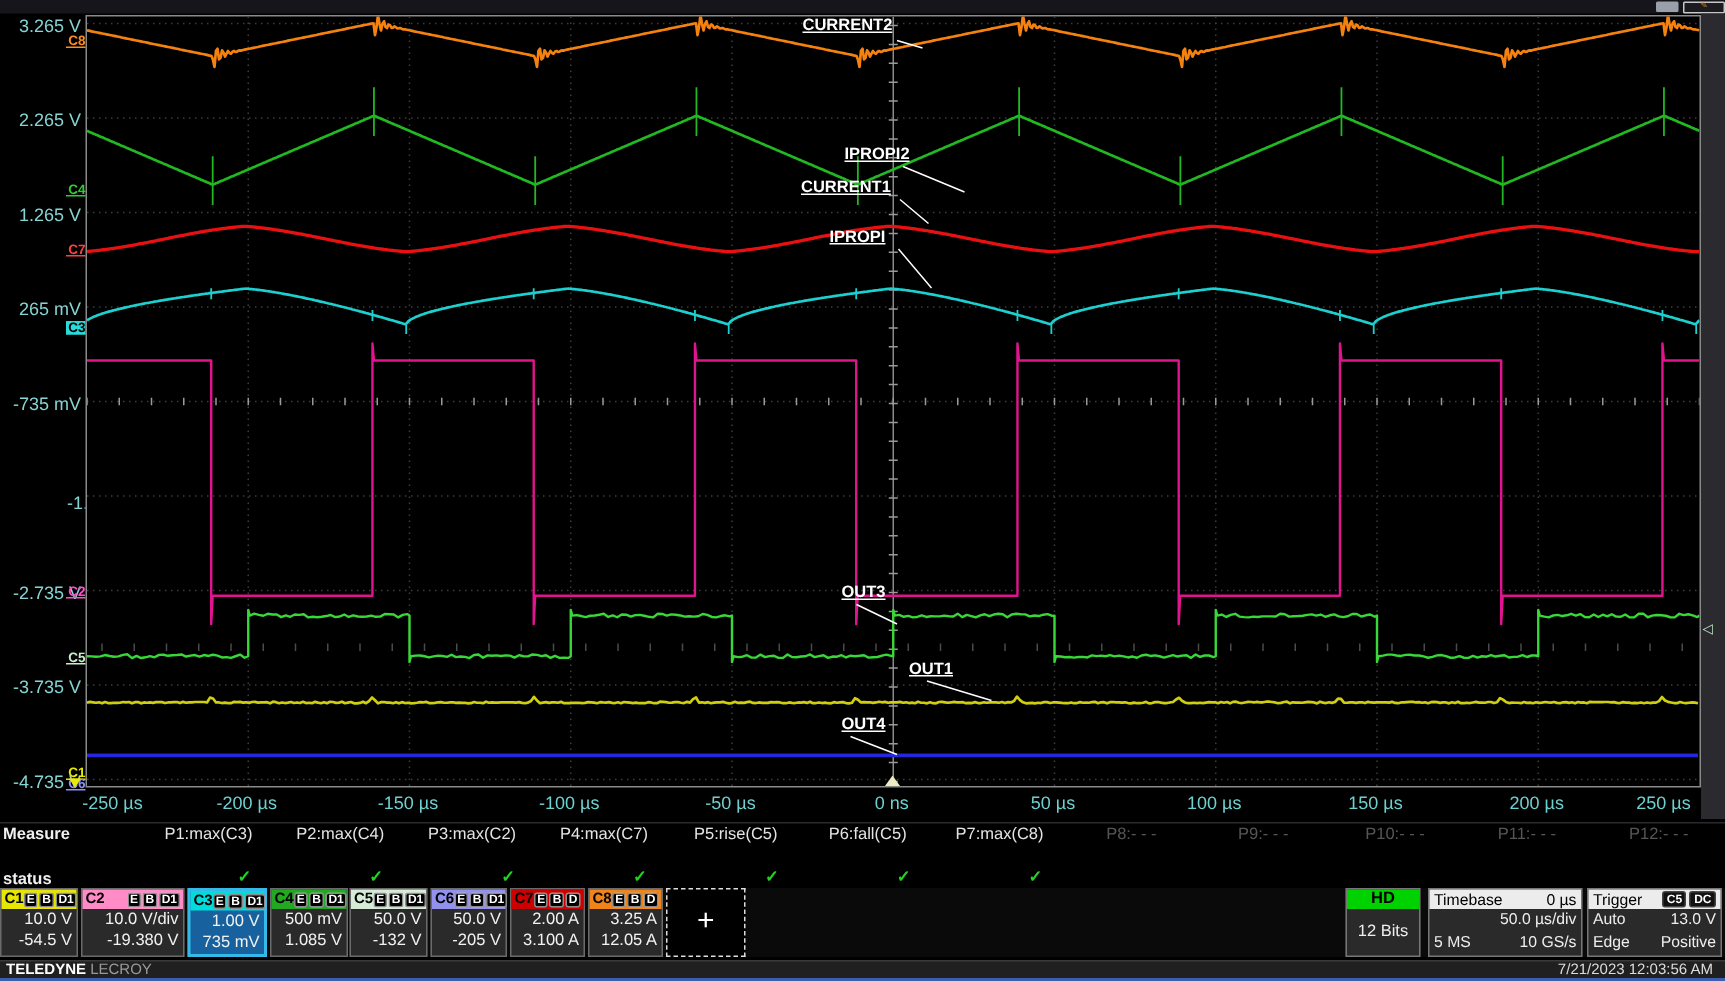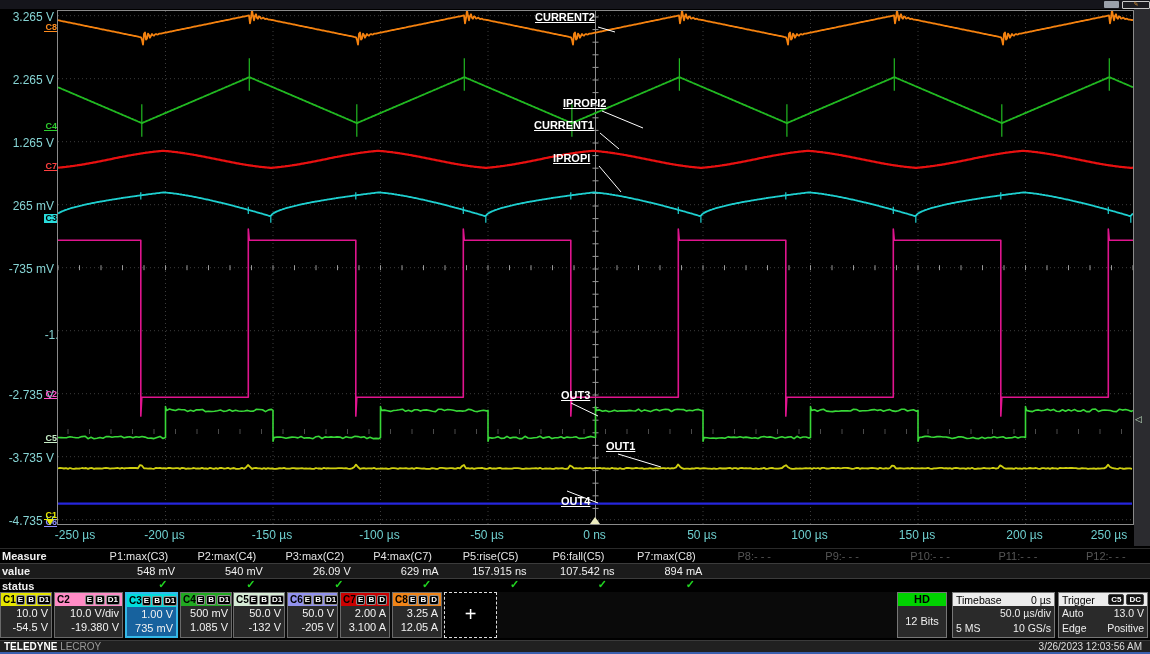--- a/index.html
+++ b/index.html
@@ -118,21 +118,21 @@
         <path d="M0.0 9.2L1.0 9.4L2.0 9.6L3.0 9.9L4.0 10.1L5.0 10.3L6.0 10.5L7.0 10.7L8.0 10.9L9.0 11.1L10.0 11.3L11.0 11.5L12.0 11.7L13.0 11.9L14.0 12.1L15.0 12.3L16.0 12.5L17.0 12.7L18.0 12.9L19.0 13.1L20.0 13.3L21.0 13.5L22.0 13.7L23.0 14.0L24.0 14.2L25.0 14.4L26.0 14.6L27.0 14.8L28.0 15.0L29.0 15.2L30.0 15.4L31.0 15.6L32.0 15.8L33.0 16.0L34.0 16.2L35.0 16.4L36.0 16.6L37.0 16.8L38.0 17.0L39.0 17.2L40.0 17.4L41.0 17.6L42.0 17.9L43.0 18.1L44.0 18.3L45.0 18.5L46.0 18.7L47.0 18.9L48.0 19.1L49.0 19.3L50.0 19.5L51.0 19.7L52.0 19.9L53.0 20.1L54.0 20.3L55.0 20.5L56.0 20.7L57.0 20.9L58.0 21.1L59.0 21.3L60.0 21.5L61.0 21.7L62.0 22.0L63.0 22.2L64.0 22.4L65.0 22.6L66.0 22.8L67.0 23.0L68.0 23.2L69.0 23.4L70.0 23.6L71.0 23.8L72.0 24.0L73.0 24.2L74.0 24.4L75.0 24.6L76.0 24.8L77.0 25.0L78.0 25.2L79.0 25.4L80.0 25.6L81.0 25.9L82.0 26.1L83.0 26.3L84.0 28.9L85.0 33.6L86.0 22.8L87.0 21.5L88.0 28.6L89.0 27.6L90.0 22.6L91.0 24.0L92.0 26.7L93.0 24.8L94.0 23.0L95.0 24.3L96.0 24.8L97.0 23.5L98.0 23.0L99.0 23.6L100.0 23.4L101.0 22.7L102.0 22.6L103.0 22.7L104.0 22.3L105.0 22.1L106.0 21.9L107.0 21.7L108.0 21.5L109.0 21.3L110.0 21.1L111.0 20.9L112.0 20.7L113.0 20.5L114.0 20.3L115.0 20.0L116.0 19.8L117.0 19.6L118.0 19.4L119.0 19.2L120.0 19.0L121.0 18.8L122.0 18.6L123.0 18.4L124.0 18.2L125.0 18.0L126.0 17.8L127.0 17.6L128.0 17.4L129.0 17.2L130.0 17.0L131.0 16.8L132.0 16.6L133.0 16.4L134.0 16.1L135.0 15.9L136.0 15.7L137.0 15.5L138.0 15.3L139.0 15.1L140.0 14.9L141.0 14.7L142.0 14.5L143.0 14.3L144.0 14.1L145.0 13.9L146.0 13.7L147.0 13.5L148.0 13.3L149.0 13.1L150.0 12.9L151.0 12.7L152.0 12.5L153.0 12.3L154.0 12.0L155.0 11.8L156.0 11.6L157.0 11.4L158.0 11.2L159.0 11.0L160.0 10.8L161.0 10.6L162.0 10.4L163.0 10.2L164.0 10.0L165.0 9.8L166.0 9.6L167.0 9.4L168.0 9.2L169.0 9.0L170.0 8.8L171.0 8.6L172.0 8.4L173.0 8.1L174.0 7.9L175.0 7.7L176.0 7.5L177.0 7.3L178.0 7.1L179.0 6.9L180.0 6.7L181.0 6.5L182.0 6.3L183.0 6.1L184.0 5.9L185.0 5.7L186.0 5.5L187.0 5.3L188.0 5.1L189.0 4.9L190.0 4.7L191.0 4.5L192.0 12.4L193.0 7.1L194.0 -0.9L195.0 4.8L196.0 9.3L197.0 5.0L198.0 3.2L199.0 6.9L200.0 7.7L201.0 5.4L202.0 5.8L203.0 7.6L204.0 7.4L205.0 6.6L206.0 7.3L207.0 8.0L208.0 7.8L209.0 7.7L210.0 8.3L211.0 8.6L212.0 8.6L213.0 8.8L214.0 9.0L215.0 9.2L216.0 9.4L217.0 9.6L218.0 9.9L219.0 10.1L220.0 10.3L221.0 10.5L222.0 10.7L223.0 10.9L224.0 11.1L225.0 11.3L226.0 11.5L227.0 11.7L228.0 11.9L229.0 12.1L230.0 12.3L231.0 12.5L232.0 12.7L233.0 12.9L234.0 13.1L235.0 13.3L236.0 13.5L237.0 13.7L238.0 14.0L239.0 14.2L240.0 14.4L241.0 14.6L242.0 14.8L243.0 15.0L244.0 15.2L245.0 15.4L246.0 15.6L247.0 15.8L248.0 16.0L249.0 16.2L250.0 16.4L251.0 16.6L252.0 16.8L253.0 17.0L254.0 17.2L255.0 17.4L256.0 17.6L257.0 17.9L258.0 18.1L259.0 18.3L260.0 18.5L261.0 18.7L262.0 18.9L263.0 19.1L264.0 19.3L265.0 19.5L266.0 19.7L267.0 19.9L268.0 20.1L269.0 20.3L270.0 20.5L271.0 20.7L272.0 20.9L273.0 21.1L274.0 21.3L275.0 21.5L276.0 21.7L277.0 22.0L278.0 22.2L279.0 22.4L280.0 22.6L281.0 22.8L282.0 23.0L283.0 23.2L284.0 23.4L285.0 23.6L286.0 23.8L287.0 24.0L288.0 24.2L289.0 24.4L290.0 24.6L291.0 24.8L292.0 25.0L293.0 25.2L294.0 25.4L295.0 25.6L296.0 25.9L297.0 26.1L298.0 26.3L299.0 28.9L300.0 33.6L301.0 22.8L302.0 21.5L303.0 28.6L304.0 27.6L305.0 22.6L306.0 24.0L307.0 26.7L308.0 24.8L309.0 23.0L310.0 24.3L311.0 24.8L312.0 23.5L313.0 23.0L314.0 23.6L315.0 23.4L316.0 22.7L317.0 22.6L318.0 22.7L319.0 22.3L320.0 22.1L321.0 21.9L322.0 21.7L323.0 21.5L324.0 21.3L325.0 21.1L326.0 20.9L327.0 20.7L328.0 20.5L329.0 20.3L330.0 20.0L331.0 19.8L332.0 19.6L333.0 19.4L334.0 19.2L335.0 19.0L336.0 18.8L337.0 18.6L338.0 18.4L339.0 18.2L340.0 18.0L341.0 17.8L342.0 17.6L343.0 17.4L344.0 17.2L345.0 17.0L346.0 16.8L347.0 16.6L348.0 16.4L349.0 16.1L350.0 15.9L351.0 15.7L352.0 15.5L353.0 15.3L354.0 15.1L355.0 14.9L356.0 14.7L357.0 14.5L358.0 14.3L359.0 14.1L360.0 13.9L361.0 13.7L362.0 13.5L363.0 13.3L364.0 13.1L365.0 12.9L366.0 12.7L367.0 12.5L368.0 12.3L369.0 12.0L370.0 11.8L371.0 11.6L372.0 11.4L373.0 11.2L374.0 11.0L375.0 10.8L376.0 10.6L377.0 10.4L378.0 10.2L379.0 10.0L380.0 9.8L381.0 9.6L382.0 9.4L383.0 9.2L384.0 9.0L385.0 8.8L386.0 8.6L387.0 8.4L388.0 8.1L389.0 7.9L390.0 7.7L391.0 7.5L392.0 7.3L393.0 7.1L394.0 6.9L395.0 6.7L396.0 6.5L397.0 6.3L398.0 6.1L399.0 5.9L400.0 5.7L401.0 5.5L402.0 5.3L403.0 5.1L404.0 4.9L405.0 4.7L406.0 4.5L407.0 12.4L408.0 7.1L409.0 -0.9L410.0 4.8L411.0 9.3L412.0 5.0L413.0 3.2L414.0 6.9L415.0 7.7L416.0 5.4L417.0 5.8L418.0 7.6L419.0 7.4L420.0 6.6L421.0 7.3L422.0 8.0L423.0 7.8L424.0 7.7L425.0 8.3L426.0 8.6L427.0 8.6L428.0 8.8L429.0 9.0L430.0 9.2L431.0 9.4L432.0 9.6L433.0 9.9L434.0 10.1L435.0 10.3L436.0 10.5L437.0 10.7L438.0 10.9L439.0 11.1L440.0 11.3L441.0 11.5L442.0 11.7L443.0 11.9L444.0 12.1L445.0 12.3L446.0 12.5L447.0 12.7L448.0 12.9L449.0 13.1L450.0 13.3L451.0 13.5L452.0 13.7L453.0 14.0L454.0 14.2L455.0 14.4L456.0 14.6L457.0 14.8L458.0 15.0L459.0 15.2L460.0 15.4L461.0 15.6L462.0 15.8L463.0 16.0L464.0 16.2L465.0 16.4L466.0 16.6L467.0 16.8L468.0 17.0L469.0 17.2L470.0 17.4L471.0 17.6L472.0 17.9L473.0 18.1L474.0 18.3L475.0 18.5L476.0 18.7L477.0 18.9L478.0 19.1L479.0 19.3L480.0 19.5L481.0 19.7L482.0 19.9L483.0 20.1L484.0 20.3L485.0 20.5L486.0 20.7L487.0 20.9L488.0 21.1L489.0 21.3L490.0 21.5L491.0 21.7L492.0 22.0L493.0 22.2L494.0 22.4L495.0 22.6L496.0 22.8L497.0 23.0L498.0 23.2L499.0 23.4L500.0 23.6L501.0 23.8L502.0 24.0L503.0 24.2L504.0 24.4L505.0 24.6L506.0 24.8L507.0 25.0L508.0 25.2L509.0 25.4L510.0 25.6L511.0 25.9L512.0 26.1L513.0 26.3L514.0 28.9L515.0 33.6L516.0 22.8L517.0 21.5L518.0 28.6L519.0 27.6L520.0 22.6L521.0 24.0L522.0 26.7L523.0 24.8L524.0 23.0L525.0 24.3L526.0 24.8L527.0 23.5L528.0 23.0L529.0 23.6L530.0 23.4L531.0 22.7L532.0 22.6L533.0 22.7L534.0 22.3L535.0 22.1L536.0 21.9L537.0 21.7L538.0 21.5L539.0 21.3L540.0 21.1L541.0 20.9L542.0 20.7L543.0 20.5L544.0 20.3L545.0 20.0L546.0 19.8L547.0 19.6L548.0 19.4L549.0 19.2L550.0 19.0L551.0 18.8L552.0 18.6L553.0 18.4L554.0 18.2L555.0 18.0L556.0 17.8L557.0 17.6L558.0 17.4L559.0 17.2L560.0 17.0L561.0 16.8L562.0 16.6L563.0 16.4L564.0 16.1L565.0 15.9L566.0 15.7L567.0 15.5L568.0 15.3L569.0 15.1L570.0 14.9L571.0 14.7L572.0 14.5L573.0 14.3L574.0 14.1L575.0 13.9L576.0 13.7L577.0 13.5L578.0 13.3L579.0 13.1L580.0 12.9L581.0 12.7L582.0 12.5L583.0 12.3L584.0 12.0L585.0 11.8L586.0 11.6L587.0 11.4L588.0 11.2L589.0 11.0L590.0 10.8L591.0 10.6L592.0 10.4L593.0 10.2L594.0 10.0L595.0 9.8L596.0 9.6L597.0 9.4L598.0 9.2L599.0 9.0L600.0 8.8L601.0 8.6L602.0 8.4L603.0 8.1L604.0 7.9L605.0 7.7L606.0 7.5L607.0 7.3L608.0 7.1L609.0 6.9L610.0 6.7L611.0 6.5L612.0 6.3L613.0 6.1L614.0 5.9L615.0 5.7L616.0 5.5L617.0 5.3L618.0 5.1L619.0 4.9L620.0 4.7L621.0 4.5L622.0 12.4L623.0 7.1L624.0 -0.9L625.0 4.8L626.0 9.3L627.0 5.0L628.0 3.2L629.0 6.9L630.0 7.7L631.0 5.4L632.0 5.8L633.0 7.6L634.0 7.4L635.0 6.6L636.0 7.3L637.0 8.0L638.0 7.8L639.0 7.7L640.0 8.3L641.0 8.6L642.0 8.6L643.0 8.8L644.0 9.0L645.0 9.2L646.0 9.4L647.0 9.6L648.0 9.9L649.0 10.1L650.0 10.3L651.0 10.5L652.0 10.7L653.0 10.9L654.0 11.1L655.0 11.3L656.0 11.5L657.0 11.7L658.0 11.9L659.0 12.1L660.0 12.3L661.0 12.5L662.0 12.7L663.0 12.9L664.0 13.1L665.0 13.3L666.0 13.5L667.0 13.7L668.0 14.0L669.0 14.2L670.0 14.4L671.0 14.6L672.0 14.8L673.0 15.0L674.0 15.2L675.0 15.4L676.0 15.6L677.0 15.8L678.0 16.0L679.0 16.2L680.0 16.4L681.0 16.6L682.0 16.8L683.0 17.0L684.0 17.2L685.0 17.4L686.0 17.6L687.0 17.9L688.0 18.1L689.0 18.3L690.0 18.5L691.0 18.7L692.0 18.9L693.0 19.1L694.0 19.3L695.0 19.5L696.0 19.7L697.0 19.9L698.0 20.1L699.0 20.3L700.0 20.5L701.0 20.7L702.0 20.9L703.0 21.1L704.0 21.3L705.0 21.5L706.0 21.7L707.0 22.0L708.0 22.2L709.0 22.4L710.0 22.6L711.0 22.8L712.0 23.0L713.0 23.2L714.0 23.4L715.0 23.6L716.0 23.8L717.0 24.0L718.0 24.2L719.0 24.4L720.0 24.6L721.0 24.8L722.0 25.0L723.0 25.2L724.0 25.4L725.0 25.6L726.0 25.9L727.0 26.1L728.0 26.3L729.0 28.9L730.0 33.6L731.0 22.8L732.0 21.5L733.0 28.6L734.0 27.6L735.0 22.6L736.0 24.0L737.0 26.7L738.0 24.8L739.0 23.0L740.0 24.3L741.0 24.8L742.0 23.5L743.0 23.0L744.0 23.6L745.0 23.4L746.0 22.7L747.0 22.6L748.0 22.7L749.0 22.3L750.0 22.1L751.0 21.9L752.0 21.7L753.0 21.5L754.0 21.3L755.0 21.1L756.0 20.9L757.0 20.7L758.0 20.5L759.0 20.3L760.0 20.0L761.0 19.8L762.0 19.6L763.0 19.4L764.0 19.2L765.0 19.0L766.0 18.8L767.0 18.6L768.0 18.4L769.0 18.2L770.0 18.0L771.0 17.8L772.0 17.6L773.0 17.4L774.0 17.2L775.0 17.0L776.0 16.8L777.0 16.6L778.0 16.4L779.0 16.1L780.0 15.9L781.0 15.7L782.0 15.5L783.0 15.3L784.0 15.1L785.0 14.9L786.0 14.7L787.0 14.5L788.0 14.3L789.0 14.1L790.0 13.9L791.0 13.7L792.0 13.5L793.0 13.3L794.0 13.1L795.0 12.9L796.0 12.7L797.0 12.5L798.0 12.3L799.0 12.0L800.0 11.8L801.0 11.6L802.0 11.4L803.0 11.2L804.0 11.0L805.0 10.8L806.0 10.6L807.0 10.4L808.0 10.2L809.0 10.0L810.0 9.8L811.0 9.6L812.0 9.4L813.0 9.2L814.0 9.0L815.0 8.8L816.0 8.6L817.0 8.4L818.0 8.1L819.0 7.9L820.0 7.7L821.0 7.5L822.0 7.3L823.0 7.1L824.0 6.9L825.0 6.7L826.0 6.5L827.0 6.3L828.0 6.1L829.0 5.9L830.0 5.7L831.0 5.5L832.0 5.3L833.0 5.1L834.0 4.9L835.0 4.7L836.0 4.5L837.0 12.4L838.0 7.1L839.0 -0.9L840.0 4.8L841.0 9.3L842.0 5.0L843.0 3.2L844.0 6.9L845.0 7.7L846.0 5.4L847.0 5.8L848.0 7.6L849.0 7.4L850.0 6.6L851.0 7.3L852.0 8.0L853.0 7.8L854.0 7.7L855.0 8.3L856.0 8.6L857.0 8.6L858.0 8.8L859.0 9.0L860.0 9.2L861.0 9.4L862.0 9.6L863.0 9.9L864.0 10.1L865.0 10.3L866.0 10.5L867.0 10.7L868.0 10.9L869.0 11.1L870.0 11.3L871.0 11.5L872.0 11.7L873.0 11.9L874.0 12.1L875.0 12.3L876.0 12.5L877.0 12.7L878.0 12.9L879.0 13.1L880.0 13.3L881.0 13.5L882.0 13.7L883.0 14.0L884.0 14.2L885.0 14.4L886.0 14.6L887.0 14.8L888.0 15.0L889.0 15.2L890.0 15.4L891.0 15.6L892.0 15.8L893.0 16.0L894.0 16.2L895.0 16.4L896.0 16.6L897.0 16.8L898.0 17.0L899.0 17.2L900.0 17.4L901.0 17.6L902.0 17.9L903.0 18.1L904.0 18.3L905.0 18.5L906.0 18.7L907.0 18.9L908.0 19.1L909.0 19.3L910.0 19.5L911.0 19.7L912.0 19.9L913.0 20.1L914.0 20.3L915.0 20.5L916.0 20.7L917.0 20.9L918.0 21.1L919.0 21.3L920.0 21.5L921.0 21.7L922.0 22.0L923.0 22.2L924.0 22.4L925.0 22.6L926.0 22.8L927.0 23.0L928.0 23.2L929.0 23.4L930.0 23.6L931.0 23.8L932.0 24.0L933.0 24.2L934.0 24.4L935.0 24.6L936.0 24.8L937.0 25.0L938.0 25.2L939.0 25.4L940.0 25.6L941.0 25.9L942.0 26.1L943.0 26.3L944.0 28.9L945.0 33.6L946.0 22.8L947.0 21.5L948.0 28.6L949.0 27.6L950.0 22.6L951.0 24.0L952.0 26.7L953.0 24.8L954.0 23.0L955.0 24.3L956.0 24.8L957.0 23.5L958.0 23.0L959.0 23.6L960.0 23.4L961.0 22.7L962.0 22.6L963.0 22.7L964.0 22.3L965.0 22.1L966.0 21.9L967.0 21.7L968.0 21.5L969.0 21.3L970.0 21.1L971.0 20.9L972.0 20.7L973.0 20.5L974.0 20.3L975.0 20.0L976.0 19.8L977.0 19.6L978.0 19.4L979.0 19.2L980.0 19.0L981.0 18.8L982.0 18.6L983.0 18.4L984.0 18.2L985.0 18.0L986.0 17.8L987.0 17.6L988.0 17.4L989.0 17.2L990.0 17.0L991.0 16.8L992.0 16.6L993.0 16.4L994.0 16.1L995.0 15.9L996.0 15.7L997.0 15.5L998.0 15.3L999.0 15.1L1000.0 14.9L1001.0 14.7L1002.0 14.5L1003.0 14.3L1004.0 14.1L1005.0 13.9L1006.0 13.7L1007.0 13.5L1008.0 13.3L1009.0 13.1L1010.0 12.9L1011.0 12.7L1012.0 12.5L1013.0 12.3L1014.0 12.0L1015.0 11.8L1016.0 11.6L1017.0 11.4L1018.0 11.2L1019.0 11.0L1020.0 10.8L1021.0 10.6L1022.0 10.4L1023.0 10.2L1024.0 10.0L1025.0 9.8L1026.0 9.6L1027.0 9.4L1028.0 9.2L1029.0 9.0L1030.0 8.8L1031.0 8.6L1032.0 8.4L1033.0 8.1L1034.0 7.9L1035.0 7.7L1036.0 7.5L1037.0 7.3L1038.0 7.1L1039.0 6.9L1040.0 6.7L1041.0 6.5L1042.0 6.3L1043.0 6.1L1044.0 5.9L1045.0 5.7L1046.0 5.5L1047.0 5.3L1048.0 5.1L1049.0 4.9L1050.0 4.7L1051.0 4.5L1052.0 12.4L1053.0 7.1L1054.0 -0.9L1055.0 4.8L1056.0 9.3L1057.0 5.0L1058.0 3.2L1059.0 6.9L1060.0 7.7L1061.0 5.4L1062.0 5.8L1063.0 7.6L1064.0 7.4L1065.0 6.6L1066.0 7.3L1067.0 8.0L1068.0 7.8L1069.0 7.7L1070.0 8.3L1071.0 8.6L1072.0 8.6L1073.0 8.8L1074.0 9.0L1075.0 9.2" stroke="#f5820f" fill="none" stroke-width="1.8" stroke-linejoin="round"></path>
         <path d="M540.0 16.0L557.0 21.0M544.0 100.0L585.0 117.0M542.0 122.0L561.0 138.0M541.0 155.0L563.0 181.0M513.0 392.0L540.0 405.0M560.0 443.0L603.0 456.0M509.0 480.0L540.0 492.0" stroke="#ffffff" fill="none" stroke-width="1" stroke-linejoin="round"></path>
       </svg>
     <div class="trig-time"></div>
   <div class="ann" style="left: 477px; top: 0px;">CURRENT2</div>
       <div class="ann" style="left: 491px; top: 86px; margin-left: 14px;">IPROPI2</div>
       <div class="ann" style="left: 476px; top: 108px;">CURRENT1</div>
       <div class="ann" style="left: 495px; top: 141px;">IPROPI</div>
       <div class="ann" style="left: 503px; top: 378px;">OUT3</div>
       <div class="ann" style="left: 548px; top: 429px;">OUT1</div>
-      <div class="ann" style="left: 503px; top: 484px;">OUT4</div>
+      <div class="ann" style="left: 503px; top: 466px;">OUT4</div>
       <span class="cmark" style="top: 12px; color: rgb(255, 140, 30);">C8</span>
       <span class="cmark" style="top: 111px; color: rgb(46, 204, 46);">C4</span>
       <span class="cmark" style="top: 151px; color: rgb(255, 64, 64);">C7</span>
       <span class="cmark boxed" style="top: 203px; color: rgb(40, 220, 220);">C3</span>
       <span class="cmark" style="top: 379px; color: rgb(255, 80, 200);">C2</span>
       <span class="cmark" style="top: 423px; color: rgb(200, 238, 200);">C5</span>
       <span class="cmark" style="top: 500px; color: rgb(232, 232, 0);">C1</span>
       <span class="cmark" style="top: 507px; color: rgb(144, 144, 255);">C6</span>
     </div>
 
@@ -164,30 +164,20 @@
         <span class="mcol hd" style="left: 358.7px; width: 87.9px;">P4:max(C7)</span>
         <span class="mcol hd" style="left: 446.6px; width: 87.9px;">P5:rise(C5)</span>
         <span class="mcol hd" style="left: 534.5px; width: 87.9px;">P6:fall(C5)</span>
         <span class="mcol hd" style="left: 622.4px; width: 87.9px;">P7:max(C8)</span>
         <span class="mcol hd dim" style="left: 710.3px; width: 87.9px;">P8:- - -</span>
         <span class="mcol hd dim" style="left: 798.2px; width: 87.9px;">P9:- - -</span>
         <span class="mcol hd dim" style="left: 886.1px; width: 87.9px;">P10:- - -</span>
         <span class="mcol hd dim" style="left: 974px; width: 87.9px;">P11:- - -</span>
         <span class="mcol hd dim" style="left: 1061.9px; width: 87.9px;">P12:- - -</span>
       </div>
-    <div class="mrow mval" id="mval">
-        <span class="mlabel">value</span>
-        <span class="mcol val" style="left: 95px; width: 80px;">548 mV</span>
-        <span class="mcol val" style="left: 182.9px; width: 80px;">540 mV</span>
-        <span class="mcol val" style="left: 270.8px; width: 80px;">26.09 V</span>
-        <span class="mcol val" style="left: 358.7px; width: 80px;">629 mA</span>
-        <span class="mcol val" style="left: 446.6px; width: 80px;">157.915 ns</span>
-        <span class="mcol val" style="left: 534.5px; width: 80px;">107.542 ns</span>
-        <span class="mcol val" style="left: 622.4px; width: 80px;">894 mA</span>
-      </div>
     <div class="mrow mstat" id="mstat">
         <span class="mlabel">status</span>
         <span class="mcheck" style="left: 156.95px;">✓</span>
         <span class="mcheck" style="left: 244.85px;">✓</span>
         <span class="mcheck" style="left: 332.75px;">✓</span>
         <span class="mcheck" style="left: 420.65px;">✓</span>
         <span class="mcheck" style="left: 508.55px;">✓</span>
         <span class="mcheck" style="left: 596.45px;">✓</span>
         <span class="mcheck" style="left: 684.35px;">✓</span>
       </div>
@@ -325,16 +315,16 @@
             <span class="chbadge">D</span>
           </span>
         </div>
         <div class="chline">3.25 A</div>
         <div class="chline">12.05 A</div>
       </div>
     </div>
 
   <div class="footer">
     <span class="brand"><b>TELEDYNE</b> <span class="lec">LECROY</span></span>
-    <span class="dt">3/26/2023 12:03:56 AM</span>
+    <span class="dt">7/21/2023 12:03:56 AM</span>
   </div>
   <div class="blueline"></div>
 </div>
 
 </body></html>

